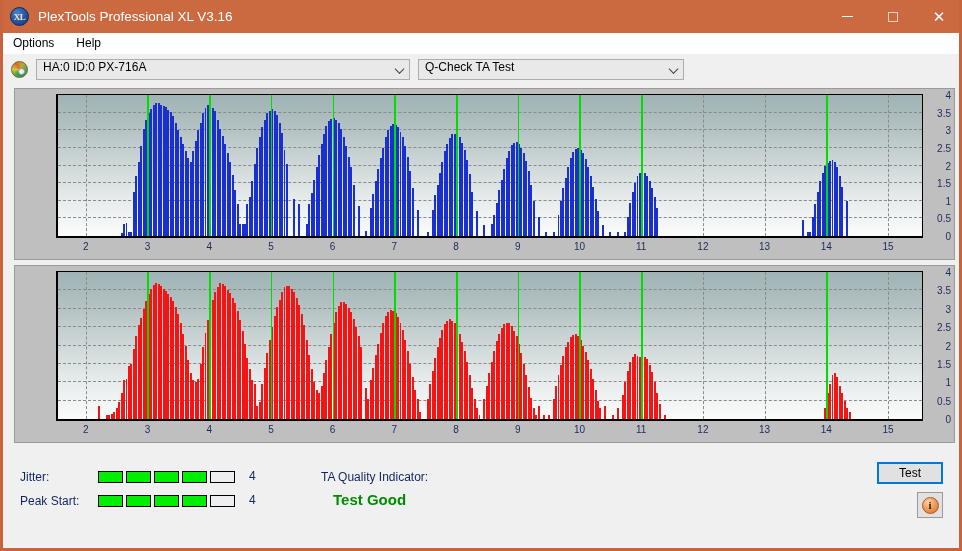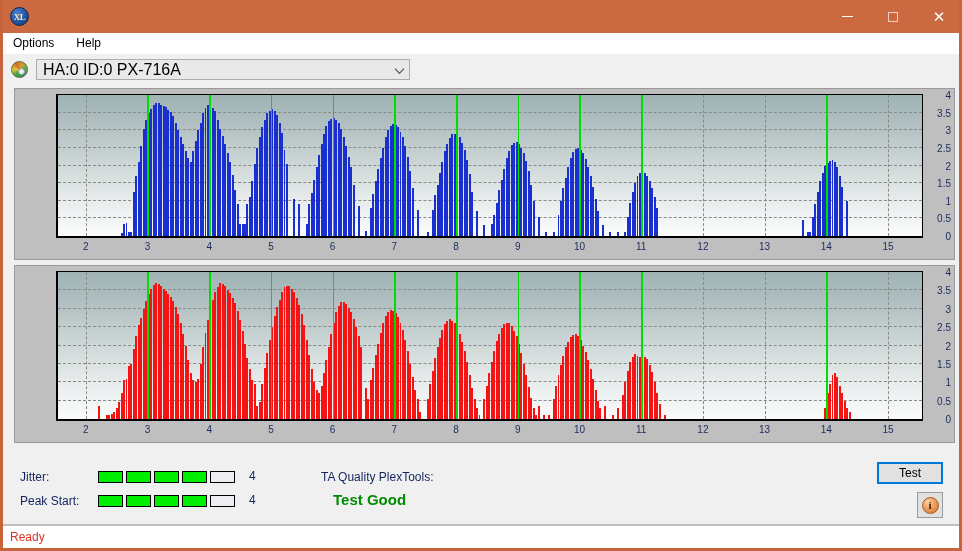--- a/index.html
+++ b/index.html
@@ -93,22 +93,22 @@
     content: ""; position: absolute; left: 6px; top: 6px;
     width: 5px; height: 5px; border-radius: 50%;
     background: #efefef; border: 1px solid #999;
   }
   .combo {
     position: relative;
     height: 21px;
     background: #e9e9e9;
     border: 1px solid #adadad;
     display: flex;
-    align-items: flex-end;
-    font-size: 16px;
+    align-items: flex-start;
+    font-size: 12px;
     color: #000;
     padding: 0 20px 0 6px;
     white-space: nowrap;
     overflow: hidden;
   }
   .combo .arrow {
     position: absolute; right: 6px; top: 50%;
     width: 7px; height: 7px;
     border-right: 1.4px solid #444; border-bottom: 1.4px solid #444;
     transform: translateY(-65%) rotate(45deg);
@@ -229,20 +229,21 @@
   }
   #status-text { font-size: 12px; color: #e03020; }
 </style>
 </head>
 <body>
 
 <div id="app">
 
   <div id="titlebar">
     <div id="app-icon">XL</div>
+    <div id="title-text">PlexTools Professional XL V3.16</div>
     <div class="win-btns">
       <div class="win-btn">
           <span class="glyph-min"></span>
         </div>
       <div class="win-btn">
           <span class="glyph-max"></span>
         </div>
       <div class="win-btn">
           <span class="glyph-close">✕</span>
         </div>
@@ -251,20 +252,24 @@
 
   <div id="menubar">
     <div class="menu-item">Options</div>
     <div class="menu-item">Help</div>
   </div>
 
   <div id="toolbar">
     <div id="drive-icon"></div>
     <div class="combo" id="combo-drive">
       <span>HA:0 ID:0  PX-716A</span>
+      <span class="arrow"></span>
+    </div>
+    <div class="combo" id="combo-test">
+      <span>Q-Check TA Test</span>
       <span class="arrow"></span>
     </div>
   </div>
 
   <div class="chart-panel" id="chart-top">
     <div class="plot-wrap" id="plot-wrap-0">
         <div class="plot-area" style="left: 41px; top: 5px; width: 867px; height: 144px;">
           <div class="gridline-h" style="bottom: 17.625px;"></div>
           <div class="gridline-h" style="bottom: 35.25px;"></div>
           <div class="gridline-h" style="bottom: 52.875px;"></div>
@@ -829,26 +834,23 @@
     <div class="stat-label" style="left:17px; top:42px;">Peak Start:</div>
     <div class="meter" id="meter-peak" style="left:95px; top:43px;">
         <div class="seg on"></div>
         <div class="seg on"></div>
         <div class="seg on"></div>
         <div class="seg on"></div>
         <div class="seg"></div>
       </div>
     <div class="meter-val" style="left:246px; top:41px;">4</div>
 
-    <div id="tqi-label">TA Quality PlexTools:</div>
+    <div id="tqi-label">TA Quality Indicator:</div>
     <div id="tqi-value">Test Good</div>
   </div>
 
   <div id="start-btn">Test</div>
   <div id="info-btn">
     <div id="info-circle">i</div>
   </div>
 
-  <div id="statusbar">
-    <span id="status-text">Ready</span>
-  </div>
 
 </div>
 
 </body></html>

